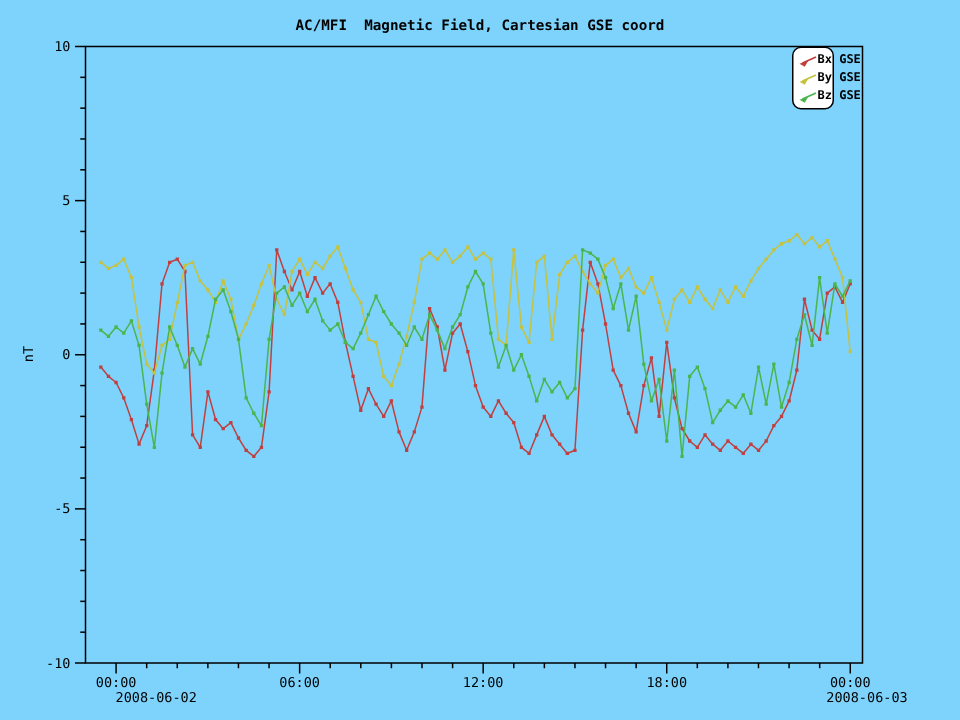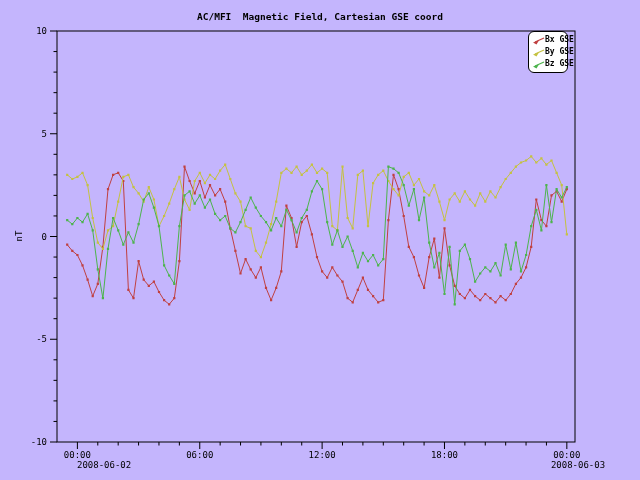--- a/index.html
+++ b/index.html
@@ -1,25 +1,25 @@
 <!DOCTYPE html>
 <html><head>
 <meta charset="utf-8">
 <style>
   html,body{margin:0;padding:0;background:#fff;}
-  #screen{position:relative;width:640px;height:480px;background:#c4b5fd;overflow:hidden;
+  #screen{position:relative;width:640px;height:480px;background:#7dd3fc;overflow:hidden;
           font-family:"DejaVu Sans Mono","Liberation Mono",monospace;}
   #plot-svg{position:absolute;left:0;top:0;}
   .tick-line{stroke:#000;stroke-width:1;}
   .frame{fill:none;stroke:#000;stroke-width:1;}
   .tick-label{font-family:"DejaVu Sans Mono","Liberation Mono",monospace;font-size:9px;fill:#000;}
   .title-text{font-family:"DejaVu Sans Mono","Liberation Mono",monospace;font-size:9.5px;font-weight:bold;fill:#000;}
   .axis-title{font-family:"DejaVu Sans Mono","Liberation Mono",monospace;font-size:9px;fill:#000;}
   .series-line{fill:none;stroke-width:1;stroke-linejoin:round;stroke-linecap:round;}
-  #legend{position:absolute;left:528px;top:31px;width:40px;box-sizing:border-box;
+  #legend{position:absolute;left:528px;top:31px;width:28px;box-sizing:border-box;
           border:1px solid #000;border-radius:6px;background:#fff;padding:2px 2px 2px 2px;}
   .legend-row{display:flex;align-items:center;height:12px;}
   .legend-row svg{flex:0 0 auto;}
   .legend-label{font-size:8px;font-weight:bold;color:#000;white-space:pre;line-height:12px;}
 </style>
 </head>
 <body>
 
 <div id="screen">
   <svg id="plot-svg" width="640" height="480" viewBox="0 0 640 480">

